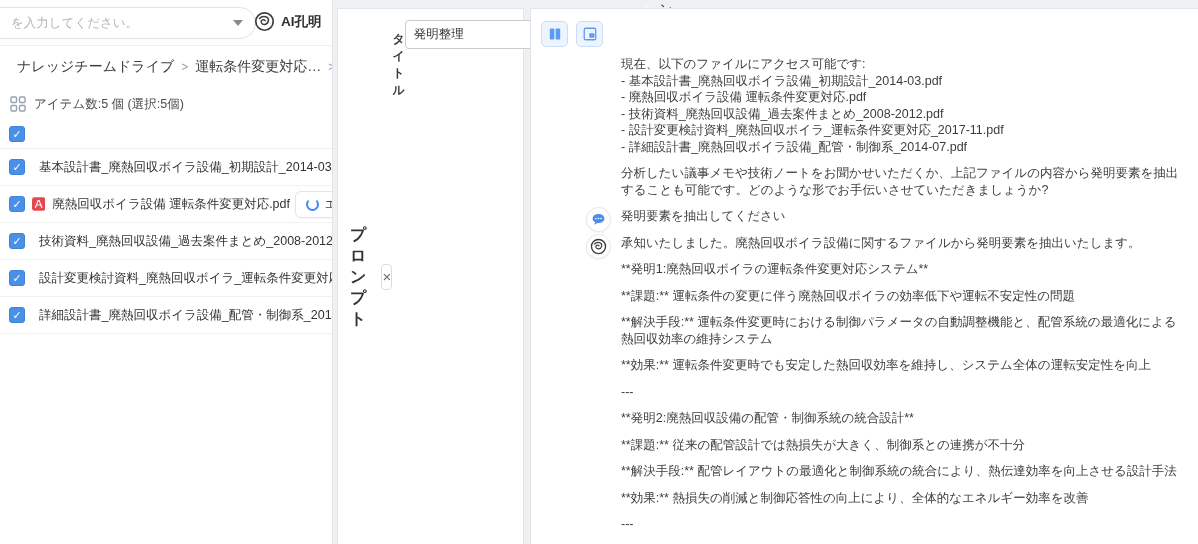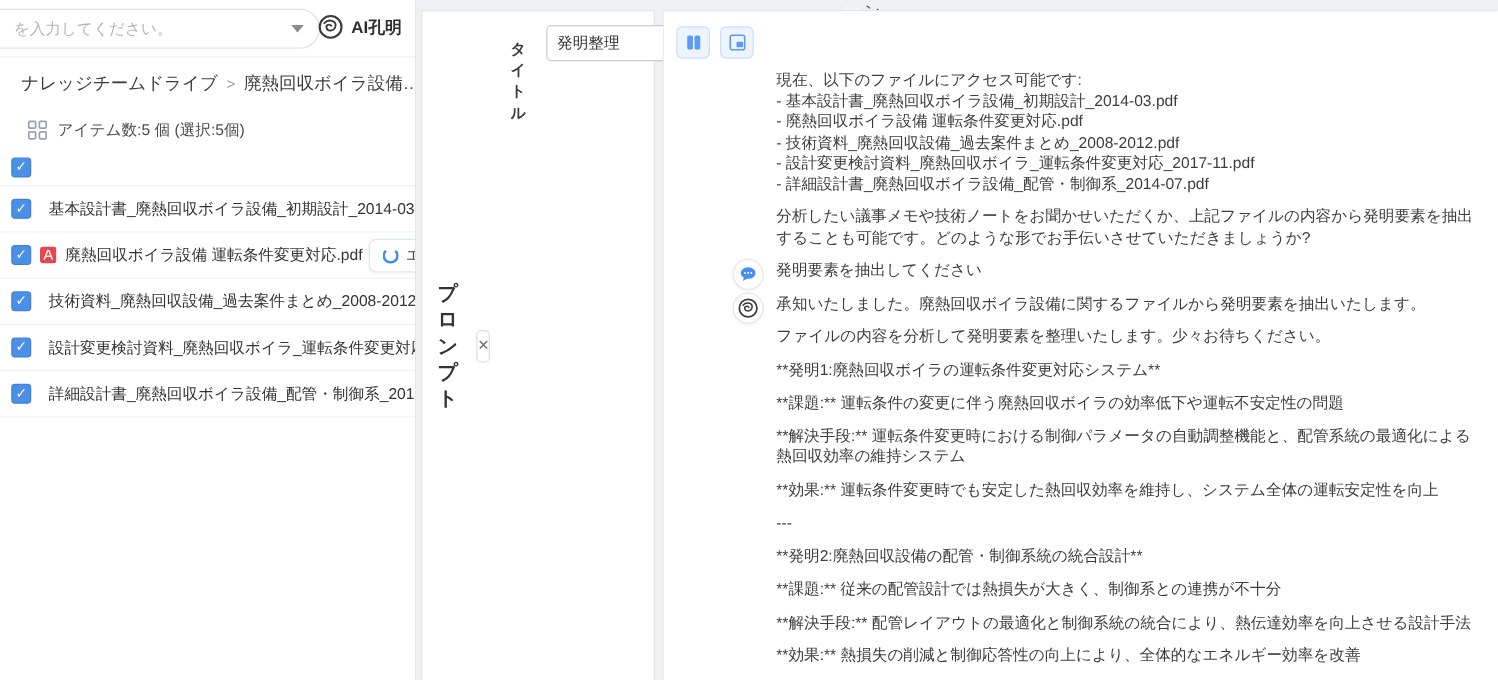--- a/index.html
+++ b/index.html
@@ -14,38 +14,38 @@
   .search-pill input { flex:1; border:none; outline:none; font-size:12.5px; color:#555; font-family:inherit; background:transparent; }
   .search-pill input::placeholder { color:#b4b4b4; }
   .caret-down { width:0; height:0; border-left:5px solid transparent; border-right:5px solid transparent; border-top:6px solid #8a8a8a; margin-left:8px; }
   .brand { position:absolute; left:254px; top:11px; display:flex; align-items:center; gap:6px; white-space:nowrap; }
   .brand-label { font-size:13.5px; color:#2e2e2e; font-weight:bold; }
 
   .breadcrumb { display:flex; align-items:center; gap:7px; padding:0 0 0 10px; height:42px; font-size:14px; color:#3c3c3c; white-space:nowrap; overflow:hidden; }
   .crumb-sep { color:#9aa0a8; font-size:12px; }
   .crumb { cursor:default; }
 
-  .count-row { display:flex; align-items:center; gap:8px; padding-left:22px; height:32px; font-size:12.5px; color:#4c4c4c; }
+  .count-row { display:flex; align-items:center; gap:8px; padding-left:10px; height:32px; font-size:12.5px; color:#4c4c4c; }
 
   .selectall-row { display:flex; align-items:center; padding-left:9px; height:29px; border-bottom:1px solid #f0f0f0; }
 
   .checkbox { width:16px; height:16px; border-radius:3px; background:#4a90e8; border:1px solid #3f82d8; color:#fff; font-size:11px; line-height:14px; text-align:center; flex:0 0 16px; }
 
   .file-row { position:relative; display:flex; align-items:center; gap:7px; padding-left:9px; height:37px; border-bottom:1px solid #f2f2f2; white-space:nowrap; }
   .file-name { font-size:12.5px; color:#333; }
   .star { color:#9fb0c4; font-size:15px; margin-left:2px; }
   .row-action { position:absolute; right:-16px; top:5px; height:27px; display:flex; align-items:center; gap:6px; padding:0 10px; background:#fff; border:1px solid #dfe5ee; border-radius:6px; font-size:12px; color:#444; box-shadow:0 1px 2px rgba(0,0,0,.04); }
   .spinner { width:13px; height:13px; border:2px solid #3d8af7; border-top-color:transparent; border-radius:50%; }
 
   
   .prompt-panel { position:absolute; left:337px; top:8px; width:187px; height:536px; background:#fff; border:1px solid #e2e5e9; border-bottom:none; padding:11px 12px 10px; display:flex; flex-direction:row; }
   .pp-header { display:flex; align-items:center; justify-content:space-between; }
   .pp-title { font-size:16px; font-weight:bold; color:#333; }
   .pp-close { width:26px; height:26px; border:1px solid #d9dde3; border-radius:4px; background:#fff; color:#6b6b6b; font-size:15px; line-height:24px; text-align:center; cursor:pointer; }
-  .pp-label { font-size:12px; font-weight:bold; color:#3a3a3a; margin:11px 16px 5px; }
+  .pp-label { font-size:12px; font-weight:bold; color:#3a3a3a; margin:11px 0 5px; }
   .pp-title-row { display:flex; gap:22px; }
   .pp-input { flex:1; min-width:0; height:29px; border:1px solid #ccc; border-radius:4px; padding:0 8px; font-size:12.5px; color:#333; font-family:inherit; outline:none; }
   .btn-save { flex:0 0 38px; height:29px; background:#3d8af7; color:#fff; border:none; border-radius:12px; font-size:12px; font-family:inherit; cursor:pointer; }
   .dotted-div { border-top:2px dotted #d6dae0; margin:12px 0 11px; }
   .pp-btn { position:relative; width:100%; height:30px; border-radius:4px; font-size:12.5px; display:flex; align-items:center; justify-content:center; cursor:pointer; font-family:inherit;text-decoration:underline; }
   .btn-new { background:#3d8af7; color:#fff; border:1px solid #3d8af7; margin-bottom:6px; }
   .btn-load { background:#fff; color:#3a3a3a; border:1px solid #d9dde3;align-items:center; }
   .pp-btn .btn-ico { position:absolute; left:8px; top:6px; }
   .ta-wrap { position:relative; flex:1; margin-top:2px; }
   .pp-textarea { width:100%; height:100%; border:1px solid #ccc; border-radius:4px; padding:7px 8px; font-size:12px; line-height:1.55; color:#333; font-family:inherit; resize:none; outline:none; }
@@ -81,21 +81,21 @@
 
       </div>
     </div>
 
     <div class="breadcrumb">
       <svg width="19" height="16" viewBox="0 0 20 16">
         <path d="M1.5 4 a2 2 0 0 1 2-2 h4.2 l1.8 2 h7.5 a2 2 0 0 1 2 2 v6.5 a2 2 0 0 1 -2 2 h-13.5 a2 2 0 0 1 -2-2 z" fill="#dcebff" stroke="#3d8af7" stroke-width="1.5"></path>
       </svg>
       <span class="crumb">ナレッジチームドライブ</span>
       <span class="crumb-sep">&gt;</span>
-      <span class="crumb">廃熱回収ボイラ設備…</span>
+      <span class="crumb">運転条件変更対応…</span>
       <span class="crumb-sep">&gt;</span>
 
     </div>
 
     <div class="count-row">
       <svg width="16" height="16" viewBox="0 0 16 16">
         <rect x="1" y="1" width="5.5" height="5.5" rx="1" fill="none" stroke="#97a2b0" stroke-width="1.4"></rect>
         <rect x="9.5" y="1" width="5.5" height="5.5" rx="1" fill="none" stroke="#97a2b0" stroke-width="1.4"></rect>
         <rect x="1" y="9.5" width="5.5" height="5.5" rx="1" fill="none" stroke="#97a2b0" stroke-width="1.4"></rect>
         <rect x="9.5" y="9.5" width="5.5" height="5.5" rx="1" fill="none" stroke="#97a2b0" stroke-width="1.4"></rect>
@@ -286,21 +286,20 @@
 
   <div class="msg">
     <div class="avatar">
             <svg width="17" height="17" viewBox="0 0 20 20">
               <circle cx="10" cy="10" r="8.3" fill="none" stroke="#3a3a3a" stroke-width="1.6"></circle>
               <path d="M5.2 7.2 C 8.5 3.6, 14.8 5.2, 13.6 9.8 C 12.7 13.4, 7.8 13.8, 6.9 10.8 C 6.2 8.6, 9.2 7.4, 10.6 9.2" fill="none" stroke="#3a3a3a" stroke-width="1.4" stroke-linecap="round"></path>
             </svg>
           </div>
     <div class="paras">
             <p>承知いたしました。廃熱回収ボイラ設備に関するファイルから発明要素を抽出いたします。</p>
-            <p>ファイルの内容を分析して発明要素を整理いたします。少々お待ちください。</p>
             <p>**発明1:廃熱回収ボイラの運転条件変更対応システム**</p>
             <p>**課題:** 運転条件の変更に伴う廃熱回収ボイラの効率低下や運転不安定性の問題</p>
             <p>**解決手段:** 運転条件変更時における制御パラメータの自動調整機能と、配管系統の最適化による熱回収効率の維持システム</p>
             <p>**効果:** 運転条件変更時でも安定した熱回収効率を維持し、システム全体の運転安定性を向上</p>
             <p>---</p>
             <p>**発明2:廃熱回収設備の配管・制御系統の統合設計**</p>
             <p>**課題:** 従来の配管設計では熱損失が大きく、制御系との連携が不十分</p>
             <p>**解決手段:** 配管レイアウトの最適化と制御系統の統合により、熱伝達効率を向上させる設計手法</p>
             <p>**効果:** 熱損失の削減と制御応答性の向上により、全体的なエネルギー効率を改善</p>
             <p>---</p>

